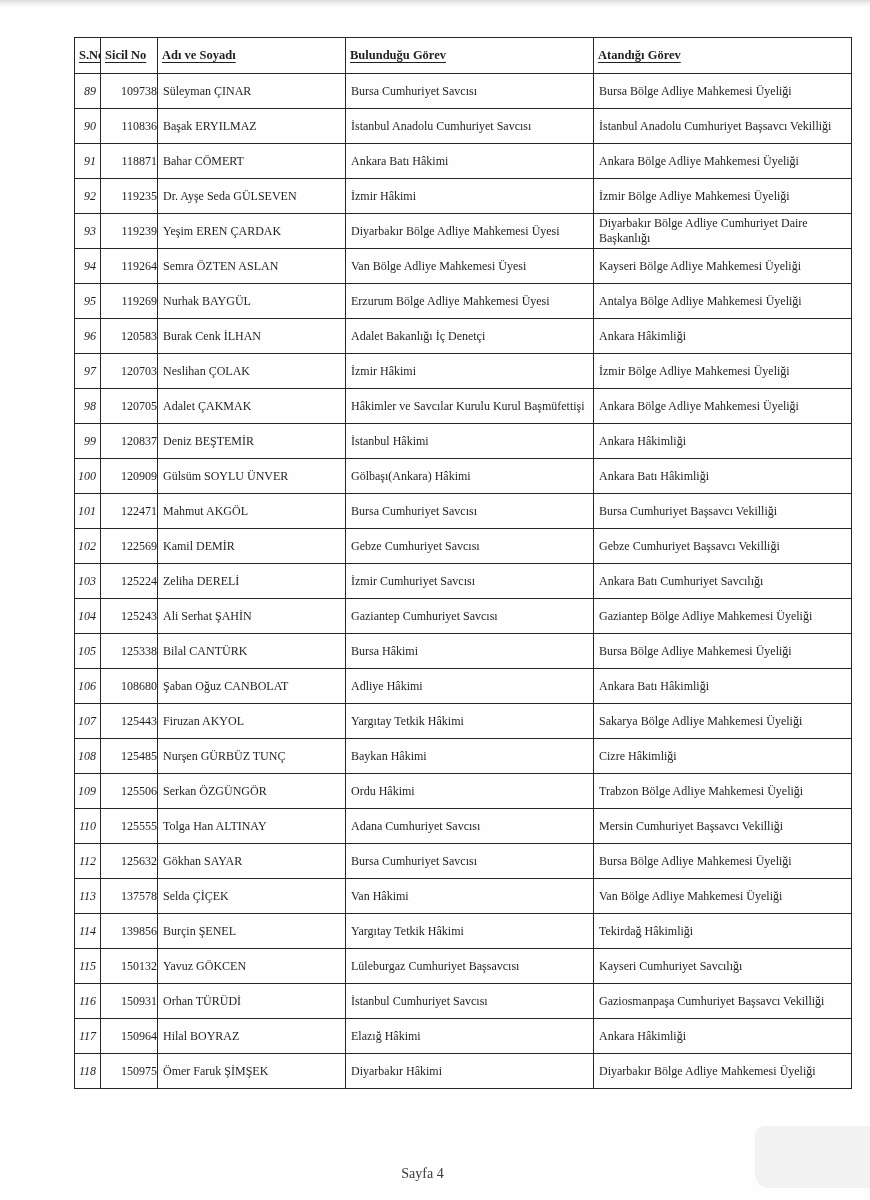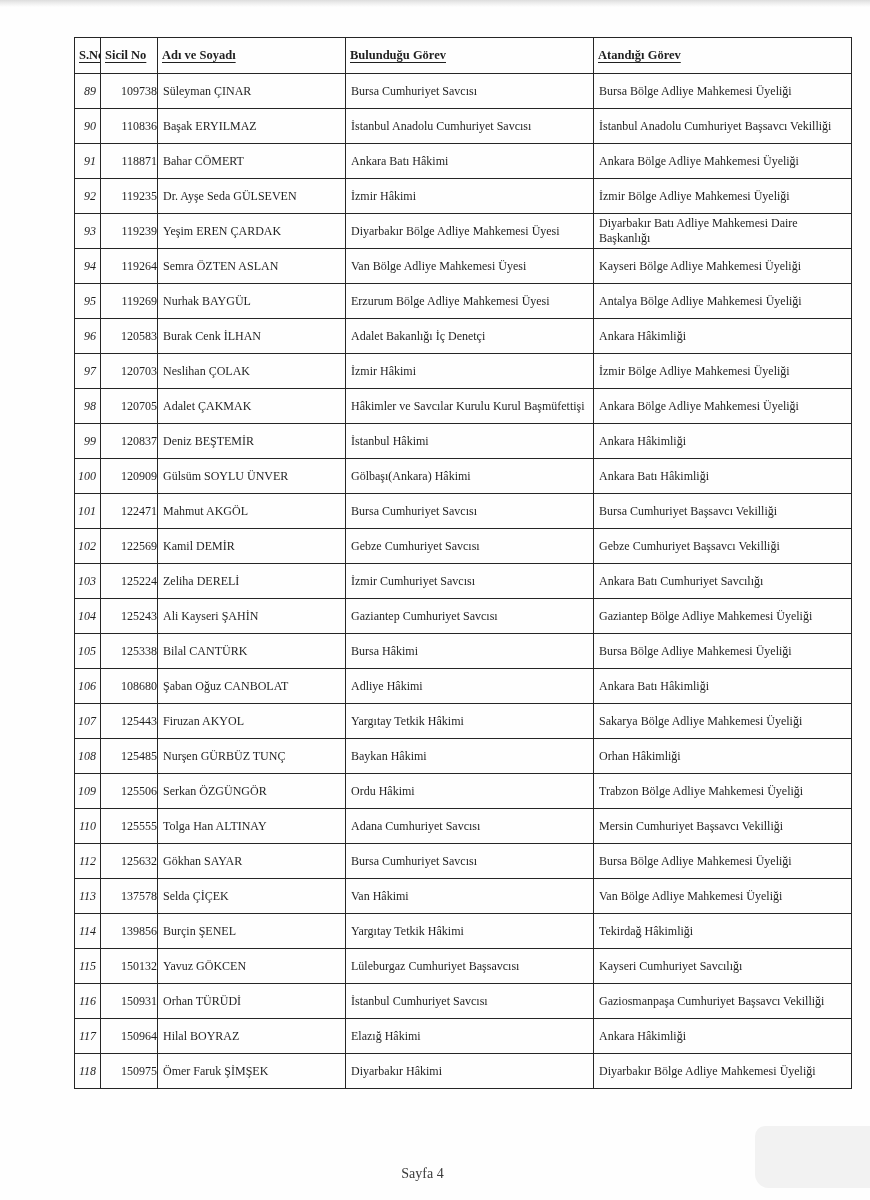--- a/index.html
+++ b/index.html
@@ -128,21 +128,21 @@
             <td class="col-sicil">119235</td>
             <td class="col-name">Dr. Ayşe Seda GÜLSEVEN</td>
             <td class="col-current">İzmir Hâkimi</td>
             <td class="col-assigned">İzmir Bölge Adliye Mahkemesi Üyeliği</td>
           </tr>
           <tr>
             <td class="col-sno">93</td>
             <td class="col-sicil">119239</td>
             <td class="col-name">Yeşim EREN ÇARDAK</td>
             <td class="col-current">Diyarbakır Bölge Adliye Mahkemesi Üyesi</td>
-            <td class="col-assigned">Diyarbakır Batı Adliye Mahkemesi Daire Başkanlığı</td>
+            <td class="col-assigned">Diyarbakır Bölge Adliye Cumhuriyet Daire Başkanlığı</td>
           </tr>
           <tr>
             <td class="col-sno">94</td>
             <td class="col-sicil">119264</td>
             <td class="col-name">Semra ÖZTEN ASLAN</td>
             <td class="col-current">Van Bölge Adliye Mahkemesi Üyesi</td>
             <td class="col-assigned">Kayseri Bölge Adliye Mahkemesi Üyeliği</td>
           </tr>
           <tr>
             <td class="col-sno">95</td>
@@ -203,21 +203,21 @@
           <tr>
             <td class="col-sno">103</td>
             <td class="col-sicil">125224</td>
             <td class="col-name">Zeliha DERELİ</td>
             <td class="col-current">İzmir Cumhuriyet Savcısı</td>
             <td class="col-assigned">Ankara Batı Cumhuriyet Savcılığı</td>
           </tr>
           <tr>
             <td class="col-sno">104</td>
             <td class="col-sicil">125243</td>
-            <td class="col-name">Ali Kayseri ŞAHİN</td>
+            <td class="col-name">Ali Serhat ŞAHİN</td>
             <td class="col-current">Gaziantep Cumhuriyet Savcısı</td>
             <td class="col-assigned">Gaziantep Bölge Adliye Mahkemesi Üyeliği</td>
           </tr>
           <tr>
             <td class="col-sno">105</td>
             <td class="col-sicil">125338</td>
             <td class="col-name">Bilal CANTÜRK</td>
             <td class="col-current">Bursa Hâkimi</td>
             <td class="col-assigned">Bursa Bölge Adliye Mahkemesi Üyeliği</td>
           </tr>
@@ -233,21 +233,21 @@
             <td class="col-sicil">125443</td>
             <td class="col-name">Firuzan AKYOL</td>
             <td class="col-current">Yargıtay Tetkik Hâkimi</td>
             <td class="col-assigned">Sakarya Bölge Adliye Mahkemesi Üyeliği</td>
           </tr>
           <tr>
             <td class="col-sno">108</td>
             <td class="col-sicil">125485</td>
             <td class="col-name">Nurşen GÜRBÜZ TUNÇ</td>
             <td class="col-current">Baykan Hâkimi</td>
-            <td class="col-assigned">Orhan Hâkimliği</td>
+            <td class="col-assigned">Cizre Hâkimliği</td>
           </tr>
           <tr>
             <td class="col-sno">109</td>
             <td class="col-sicil">125506</td>
             <td class="col-name">Serkan ÖZGÜNGÖR</td>
             <td class="col-current">Ordu Hâkimi</td>
             <td class="col-assigned">Trabzon Bölge Adliye Mahkemesi Üyeliği</td>
           </tr>
           <tr>
             <td class="col-sno">110</td>

